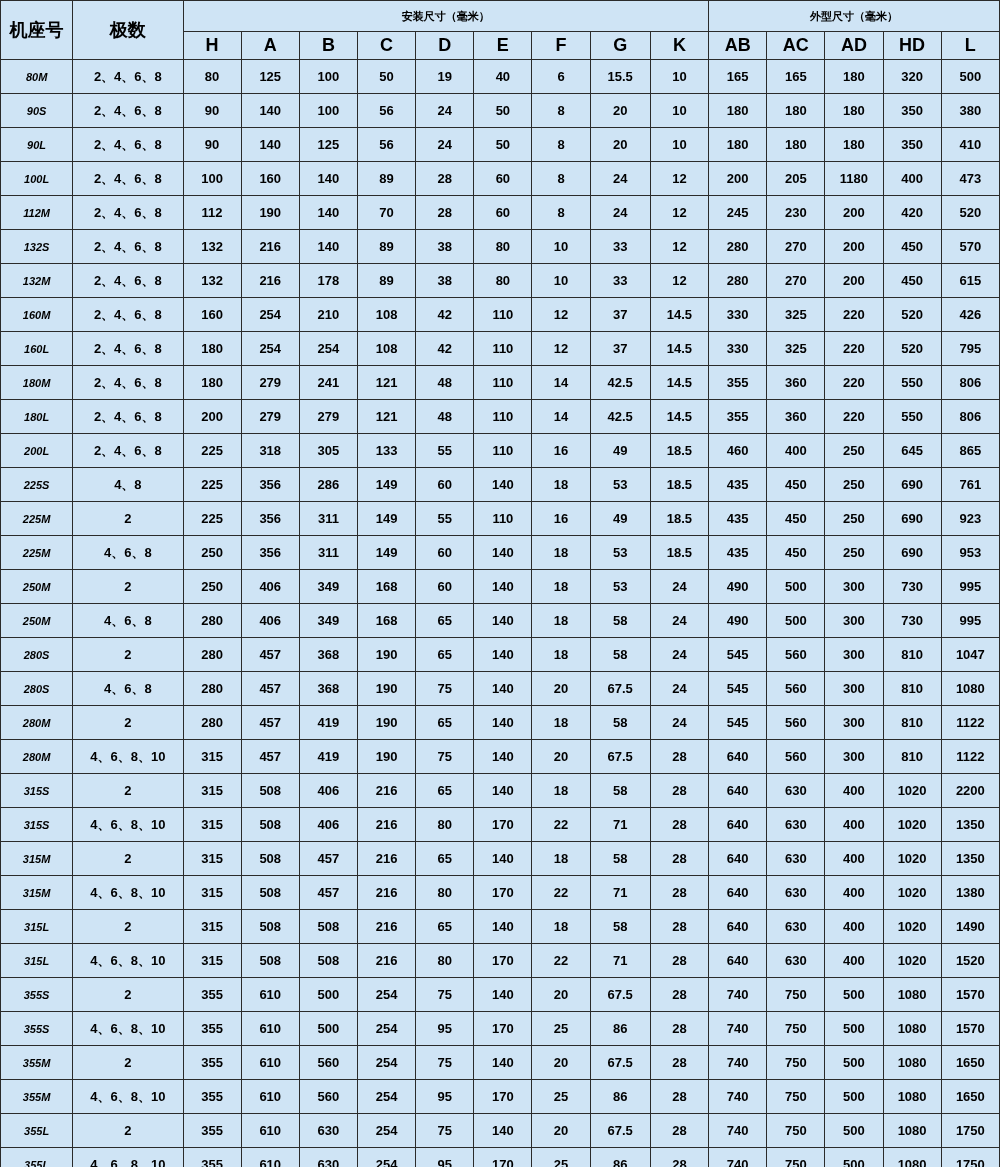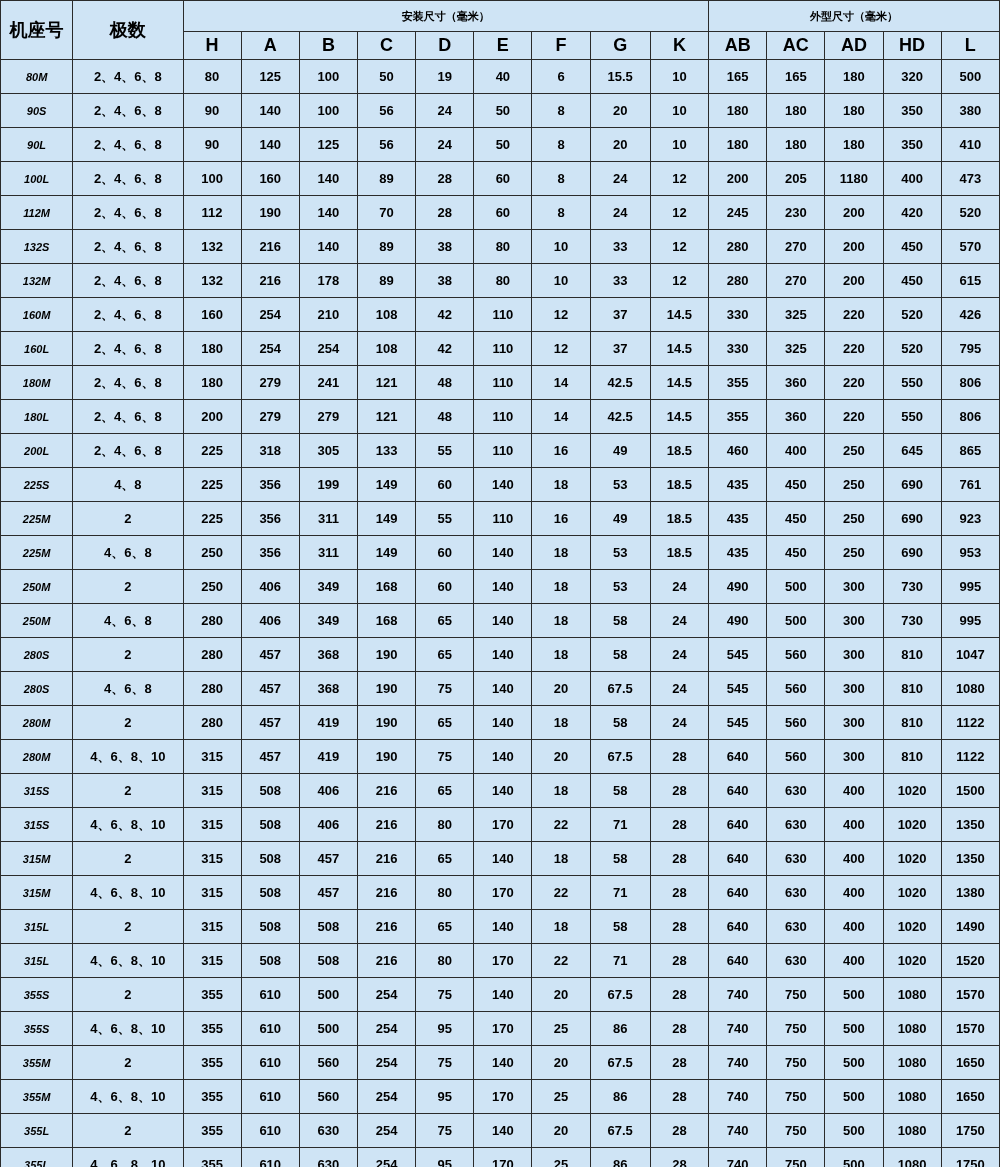--- a/index.html
+++ b/index.html
@@ -322,21 +322,21 @@
         <td>400</td>
         <td>250</td>
         <td>645</td>
         <td>865</td>
       </tr>
       <tr>
         <td class="frame">225S</td>
         <td class="poles">4、8</td>
         <td>225</td>
         <td>356</td>
-        <td>199</td>
+        <td>286</td>
         <td>149</td>
         <td>60</td>
         <td>140</td>
         <td>18</td>
         <td>53</td>
         <td>18.5</td>
         <td>435</td>
         <td>450</td>
         <td>250</td>
         <td>690</td>
@@ -495,21 +495,21 @@
         <td>216</td>
         <td>65</td>
         <td>140</td>
         <td>18</td>
         <td>58</td>
         <td>28</td>
         <td>640</td>
         <td>630</td>
         <td>400</td>
         <td>1020</td>
-        <td>1500</td>
+        <td>2200</td>
       </tr>
       <tr>
         <td class="frame">315S</td>
         <td class="poles">4、6、8、10</td>
         <td>315</td>
         <td>508</td>
         <td>406</td>
         <td>216</td>
         <td>80</td>
         <td>170</td>

